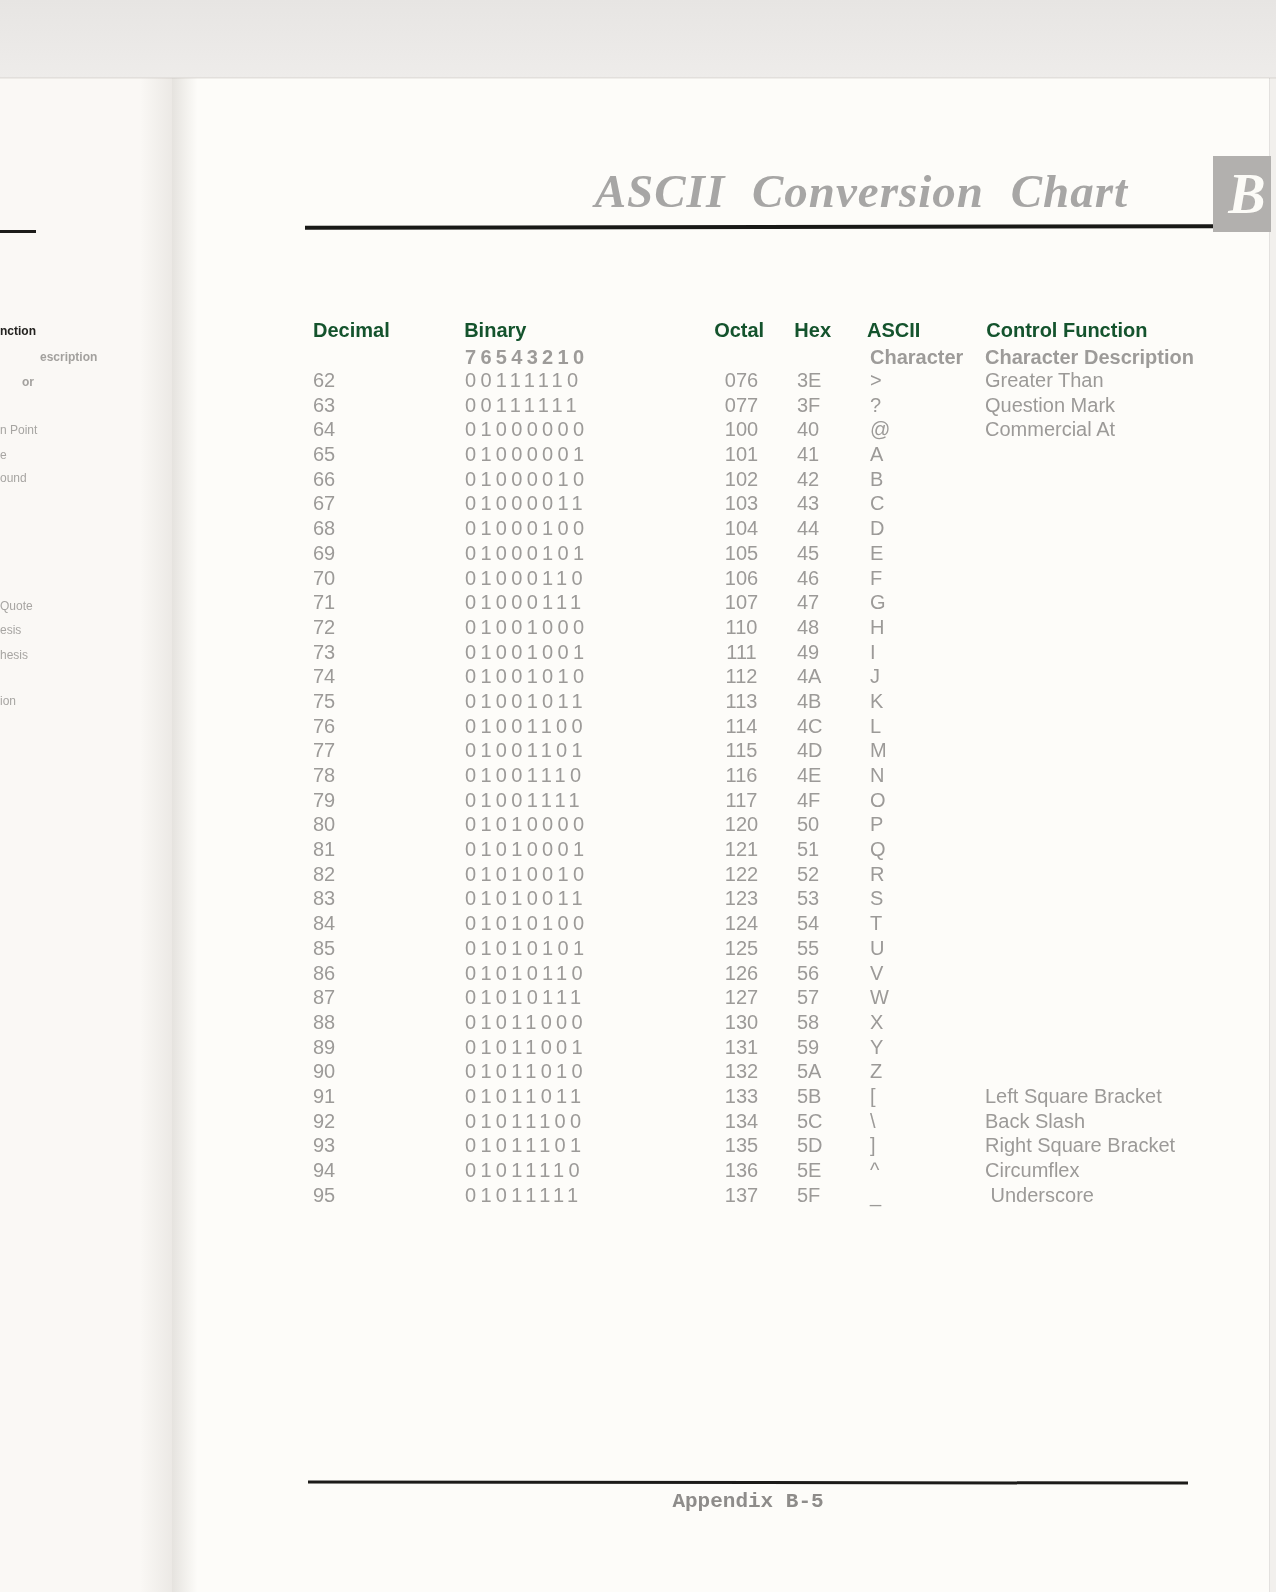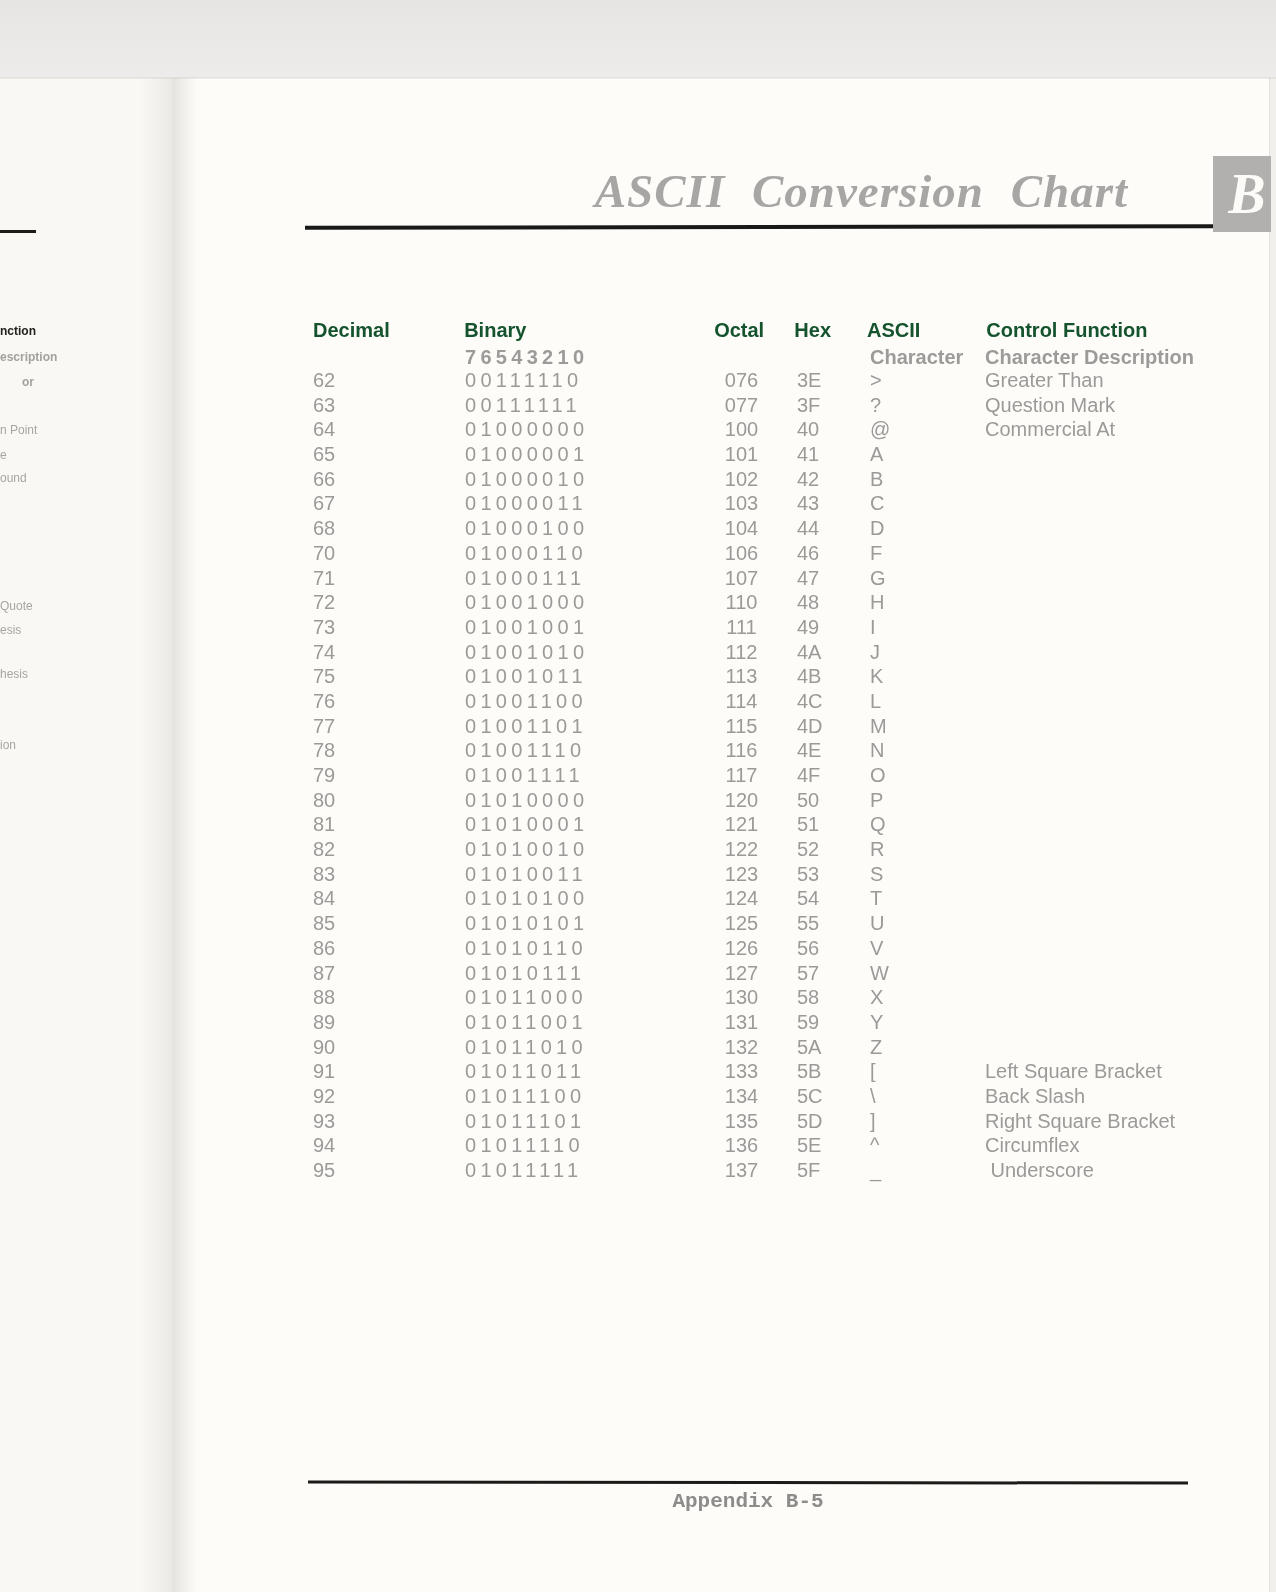--- a/index.html
+++ b/index.html
@@ -75,29 +75,29 @@
 <div class="scan-band"></div>
 <div class="left-page"></div>
 <div class="left-page-shadow"></div>
 <div class="main-page"></div>
 <div class="fold-shadow"></div>
 <div class="right-sliver"></div>
 <div class="band-edge"></div>
 
 <div class="left-bleed" id="left-bleed">
     <span class="bold-black" style="top: 324px;">nction</span>
-    <span class="gray-bold" style="top: 350px;">escription</span>
+    <span class="gray-bold" style="top: 350px; padding-left: 40px;">escription</span>
     <span class="gray-bold" style="top: 375px; padding-left: 22px;">or</span>
     <span class="gray" style="top: 423px;">n Point</span>
     <span class="gray" style="top: 448px;">e</span>
     <span class="gray" style="top: 471px;">ound</span>
     <span class="gray" style="top: 599px;">Quote</span>
     <span class="gray" style="top: 623px;">esis</span>
-    <span class="gray" style="top: 667px;">hesis</span>
-    <span class="gray" style="top: 694px; margin-top: 44px;">ion</span>
+    <span class="gray" style="top: 648px;">hesis</span>
+    <span class="gray" style="top: 694px;">ion</span>
   </div>
 <div class="left-rule"></div>
 
 <div class="page-title">ASCII Conversion Chart</div>
 <div class="title-rule"></div>
 <div class="section-tab">B</div>
 
 <div class="chart">
   <div class="hrow line1">
     <span class="hcell c-decimal">Decimal</span>
@@ -166,20 +166,28 @@
       </div>
       <div class="row">
         <span class="cell c-decimal">68</span>
         <span class="cell c-binary">01000100</span>
         <span class="cell c-octal">104</span>
         <span class="cell c-hex">44</span>
         <span class="cell c-ascii">D</span>
         <span class="cell c-desc"></span>
       </div>
       <div class="row">
+        <span class="cell c-decimal">69</span>
+        <span class="cell c-binary">01000101</span>
+        <span class="cell c-octal">105</span>
+        <span class="cell c-hex">45</span>
+        <span class="cell c-ascii">E</span>
+        <span class="cell c-desc"></span>
+      </div>
+      <div class="row">
         <span class="cell c-decimal">70</span>
         <span class="cell c-binary">01000110</span>
         <span class="cell c-octal">106</span>
         <span class="cell c-hex">46</span>
         <span class="cell c-ascii">F</span>
         <span class="cell c-desc"></span>
       </div>
       <div class="row">
         <span class="cell c-decimal">71</span>
         <span class="cell c-binary">01000111</span>

